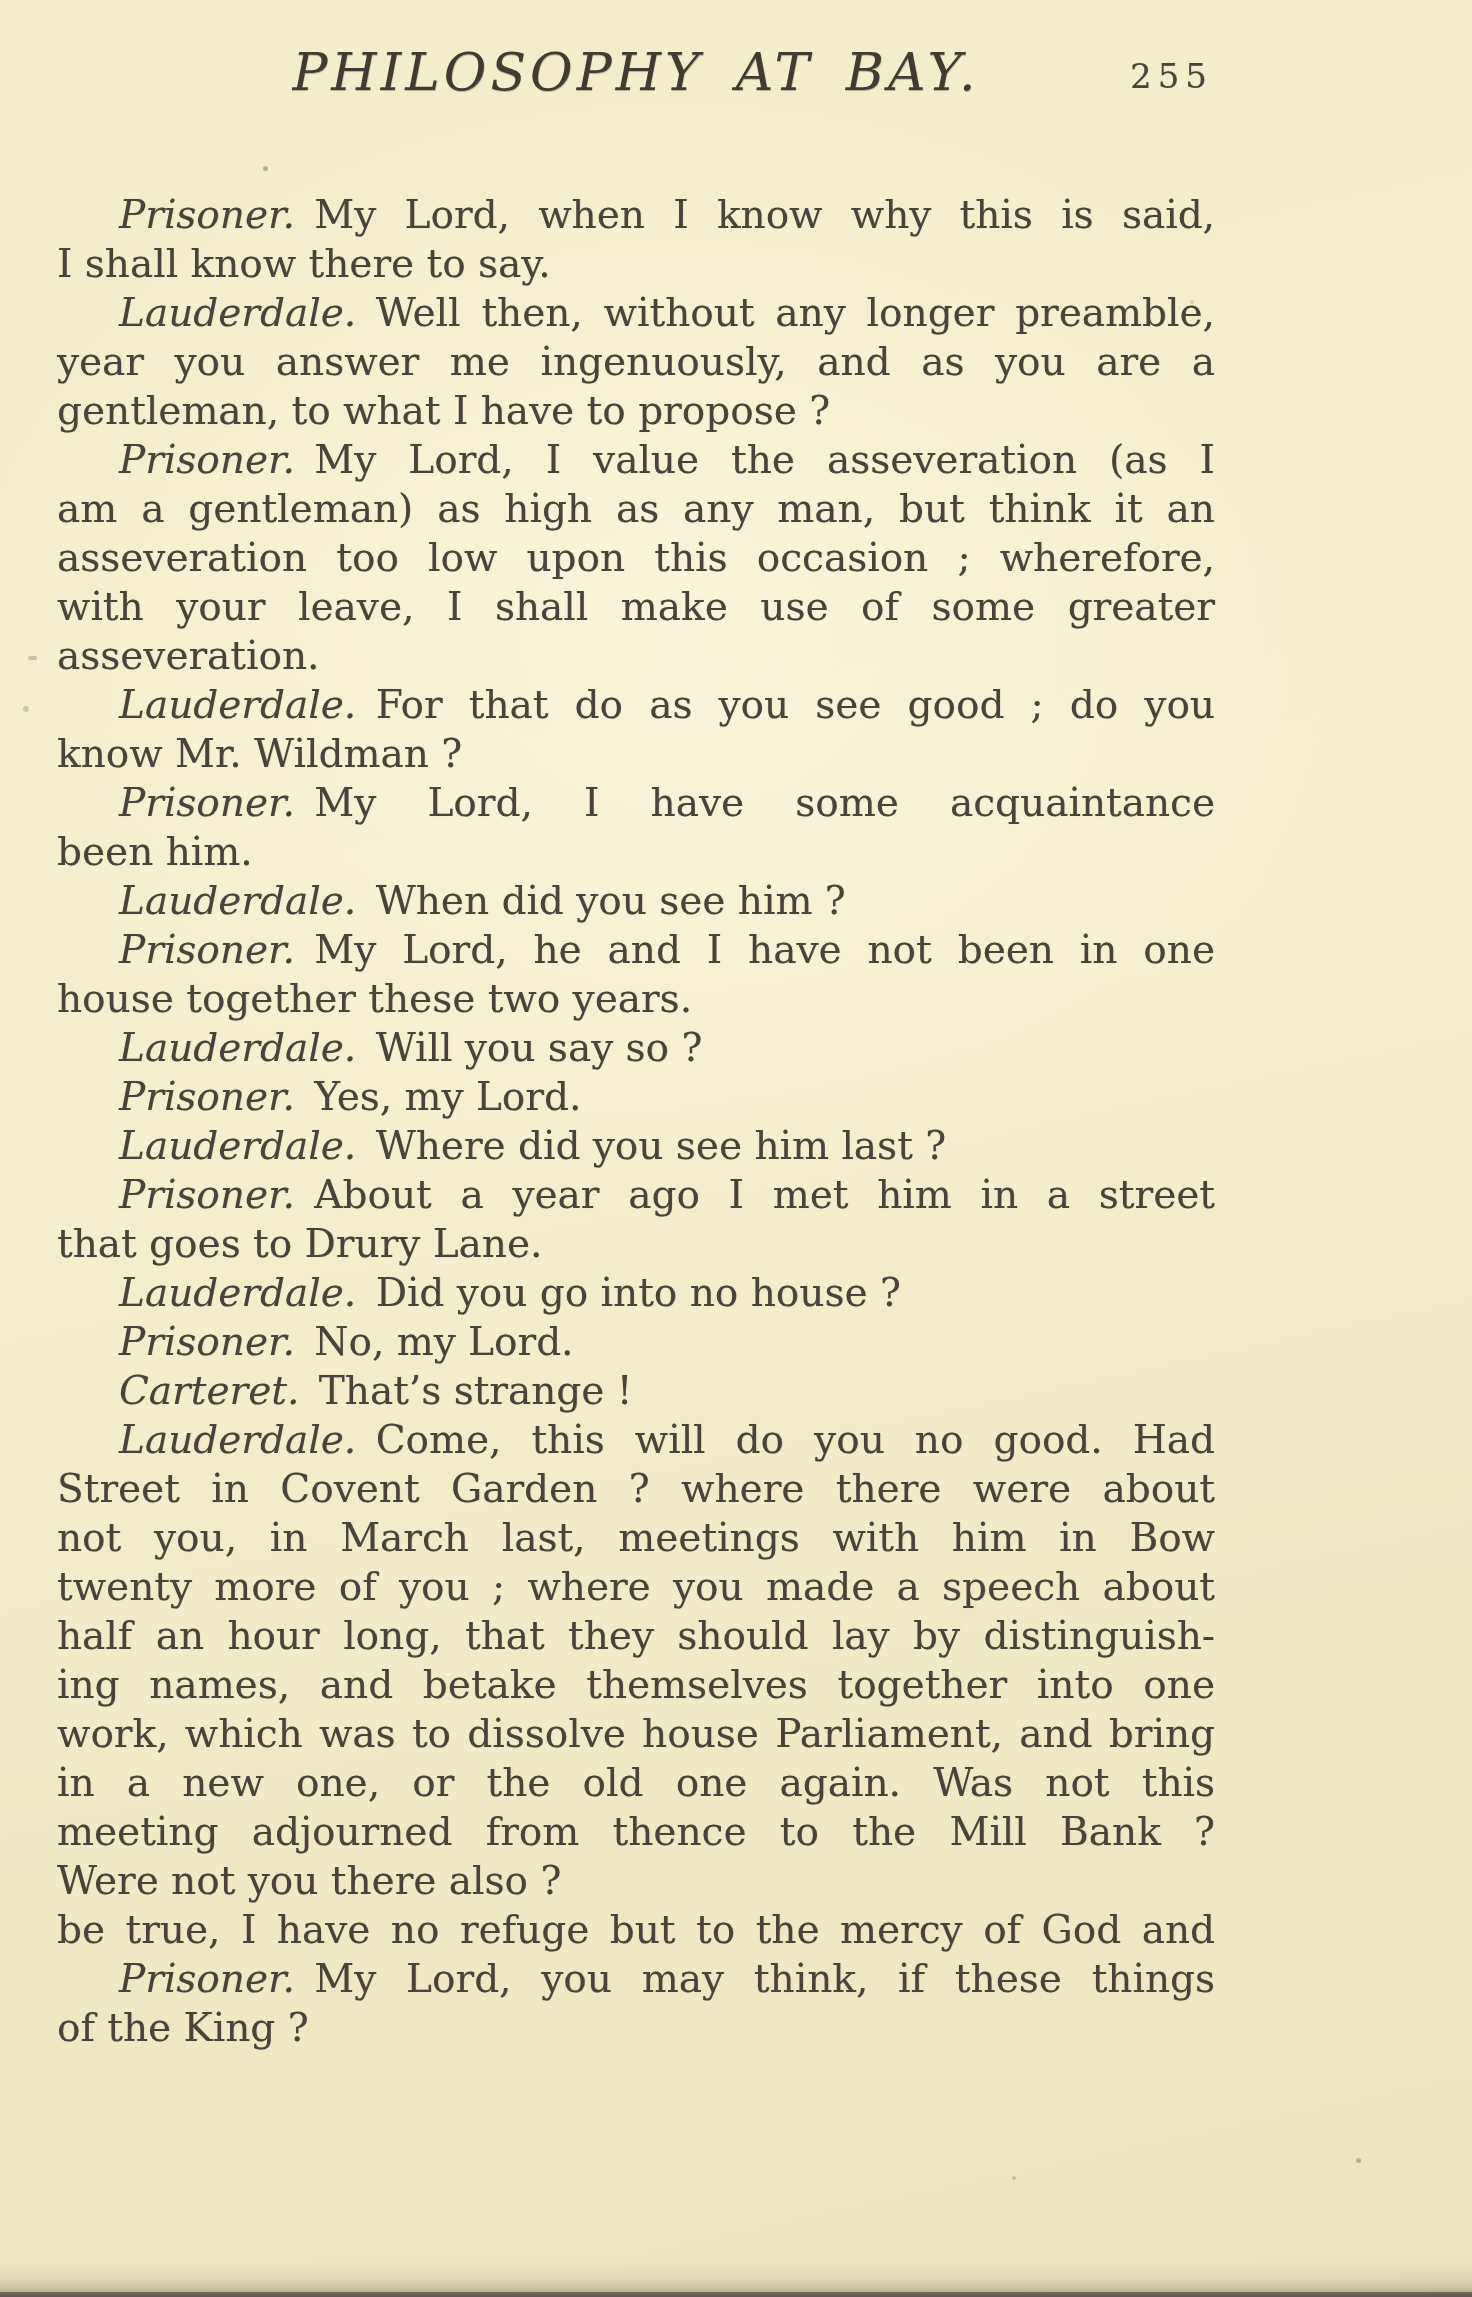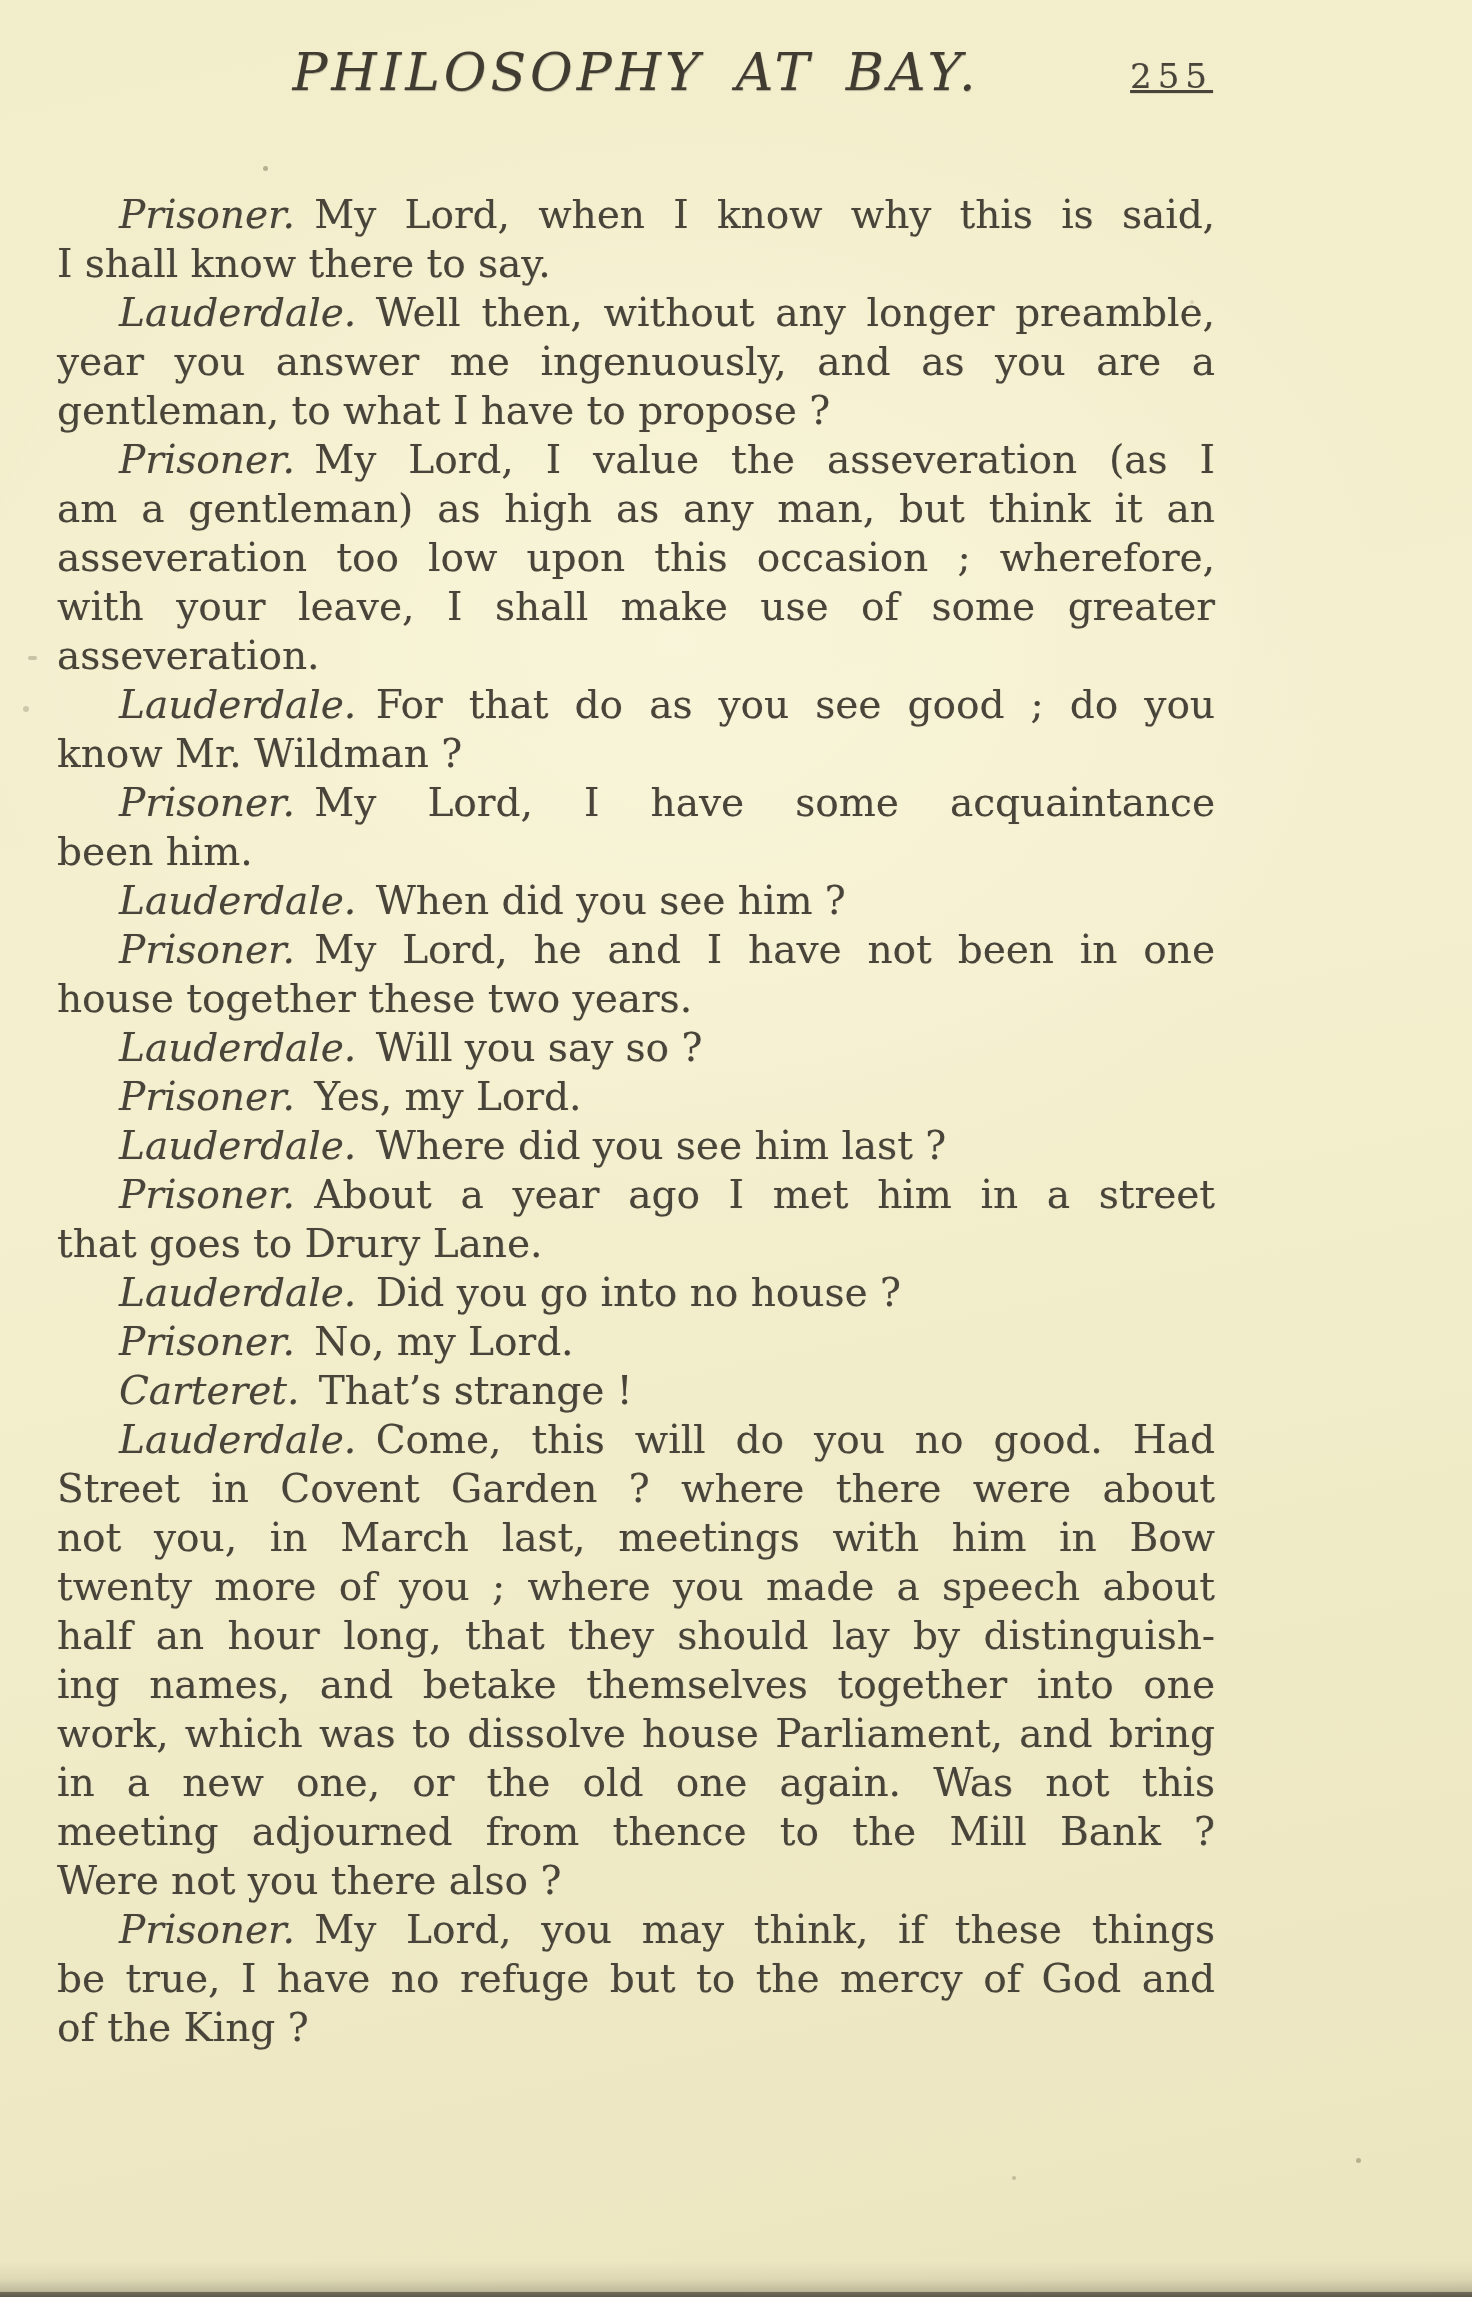--- a/index.html
+++ b/index.html
@@ -29,21 +29,20 @@
     word-spacing:12px;
     color:var(--header-ink);
     text-shadow:0.4px 0.5px 0.8px rgba(64,60,50,0.35);
   }
   .page-number{
     position:absolute;right:2px;top:12px;
     font-size:34px;line-height:40px;
     letter-spacing:6px;
     color:var(--ink);
     text-shadow:0.3px 0.4px 0.7px rgba(64,60,50,0.3);
-    text-decoration:underline;
   }
   .text-block{
     position:absolute;left:57px;top:190px;width:1158px;
     font-size:39px;
   }
   .line{
     height:49px;line-height:49px;
     text-align:justify;
     -moz-text-align-last:justify;
     text-align-last:justify;
@@ -146,22 +145,22 @@
         <div class="line">not you, in March last, meetings with him in Bow</div>
         <div class="line">twenty more of you ; where you made a speech about</div>
         <div class="line">half an hour long, that they should lay by distinguish-</div>
         <div class="line">ing names, and betake themselves together into one</div>
         <div class="line">work, which was to dissolve house Parliament, and bring</div>
         <div class="line">in a new one, or the old one again.  Was not this</div>
         <div class="line">meeting adjourned from thence to the Mill Bank ?</div>
         <div class="line no-stretch">Were not you there also ?</div>
       </div>
       <div>
+        <div class="line">be true, I have no refuge but to the mercy of God and</div>
         <div class="line"><span class="indent"></span><i class="speaker">Prisoner.</i> My Lord, you may think, if these things</div>
-        <div class="line">be true, I have no refuge but to the mercy of God and</div>
         <div class="line no-stretch">of the King ?</div>
       </div>
     </main>
 
   <span class="speck s1"></span>
   <span class="speck s2"></span>
   <span class="speck s3"></span>
   <span class="speck s4"></span>
   <span class="speck s5"></span>
   <span class="speck s6"></span>

